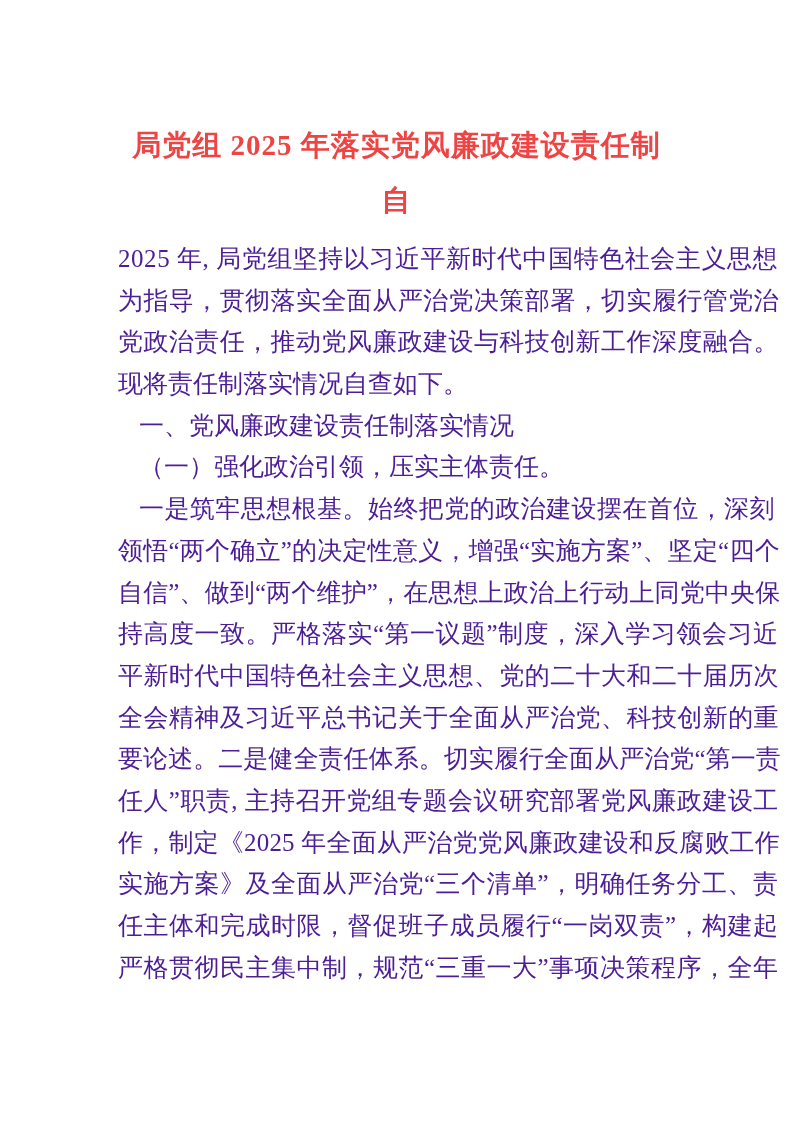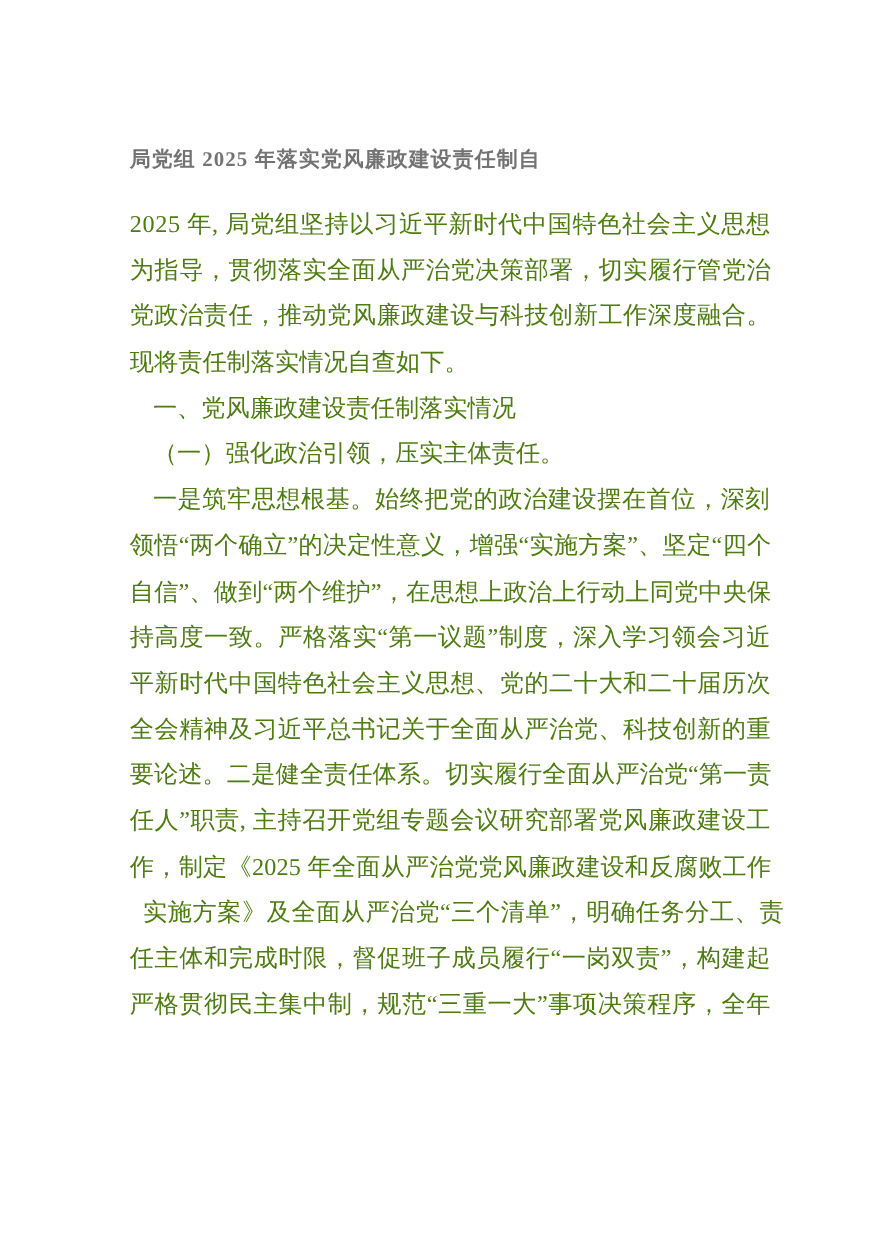--- a/index.html
+++ b/index.html
@@ -14,31 +14,31 @@
     background: #ffffff;
     overflow: hidden;
     font-family: "Liberation Serif", serif;
   }
   .doc {
     width: 557px;
     margin: 0 auto;
     padding-top: 118px;
   }
   .title {
-    text-align: left;
-    color: #737373;
+    text-align: center;
+    color: #ef4444;
     font-weight: 700;
-    font-size: 19px;
+    font-size: 29px;
     line-height: 55px;
     letter-spacing: 1px;
   }
   .body {
     margin-top: 10px;
-    color: #4d7c0f;
-    font-size: 22px;
+    color: #4c1d95;
+    font-size: 25px;
   }
   .ln {
     line-height: 41.7px;
     height: 41.7px;
     white-space: nowrap;
     overflow: visible;
     text-align: left;
   }
   .ind {
     text-indent: 21px;
@@ -66,19 +66,19 @@
       <div class="ln ind"><span class="txt">（一）强化政治引领，压实主体责任。</span></div>
       <div class="ln ind fit"><span class="txt" style="letter-spacing: 0.44px;">一是筑牢思想根基。始终把党的政治建设摆在首位，深刻</span></div>
       <div class="ln fit"><span class="txt" style="letter-spacing: 0.22px;">领悟“两个确立”的决定性意义，增强“实施方案”、坚定“四个</span></div>
       <div class="ln fit"><span class="txt" style="letter-spacing: 0.144px;">自信”、做到“两个维护”，在思想上政治上行动上同党中央保</span></div>
       <div class="ln fit"><span class="txt" style="letter-spacing: 0.494px;">持高度一致。严格落实“第一议题”制度，深入学习领会习近</span></div>
       <div class="ln fit"><span class="txt" style="letter-spacing: 0.423px;">平新时代中国特色社会主义思想、党的二十大和二十届历次</span></div>
       <div class="ln fit"><span class="txt" style="letter-spacing: 0.423px;">全会精神及习近平总书记关于全面从严治党、科技创新的重</span></div>
       <div class="ln fit"><span class="txt" style="letter-spacing: 0.062px;">要论述。二是健全责任体系。切实履行全面从严治党“第一责</span></div>
       <div class="ln fit"><span class="txt" style="letter-spacing: 0.435px;">任人”职责, 主持召开党组专题会议研究部署党风廉政建设工</span></div>
       <div class="ln fit"><span class="txt" style="letter-spacing: 0.198px;">作，制定《2025 年全面从严治党党风廉政建设和反腐败工作</span></div>
-      <div class="ln fit"><span class="txt" style="letter-spacing: 0.494px; margin-left: 12px;">实施方案》及全面从严治党“三个清单”，明确任务分工、责</span></div>
+      <div class="ln fit"><span class="txt" style="letter-spacing: 0.494px;">实施方案》及全面从严治党“三个清单”，明确任务分工、责</span></div>
       <div class="ln fit"><span class="txt" style="letter-spacing: 0.494px;">任主体和完成时限，督促班子成员履行“一岗双责”，构建起</span></div>
       <div class="ln fit"><span class="txt" style="letter-spacing: 0.494px;">严格贯彻民主集中制，规范“三重一大”事项决策程序，全年</span></div>
     </div>
 
   </div>
 </div>
 
 </body></html>

